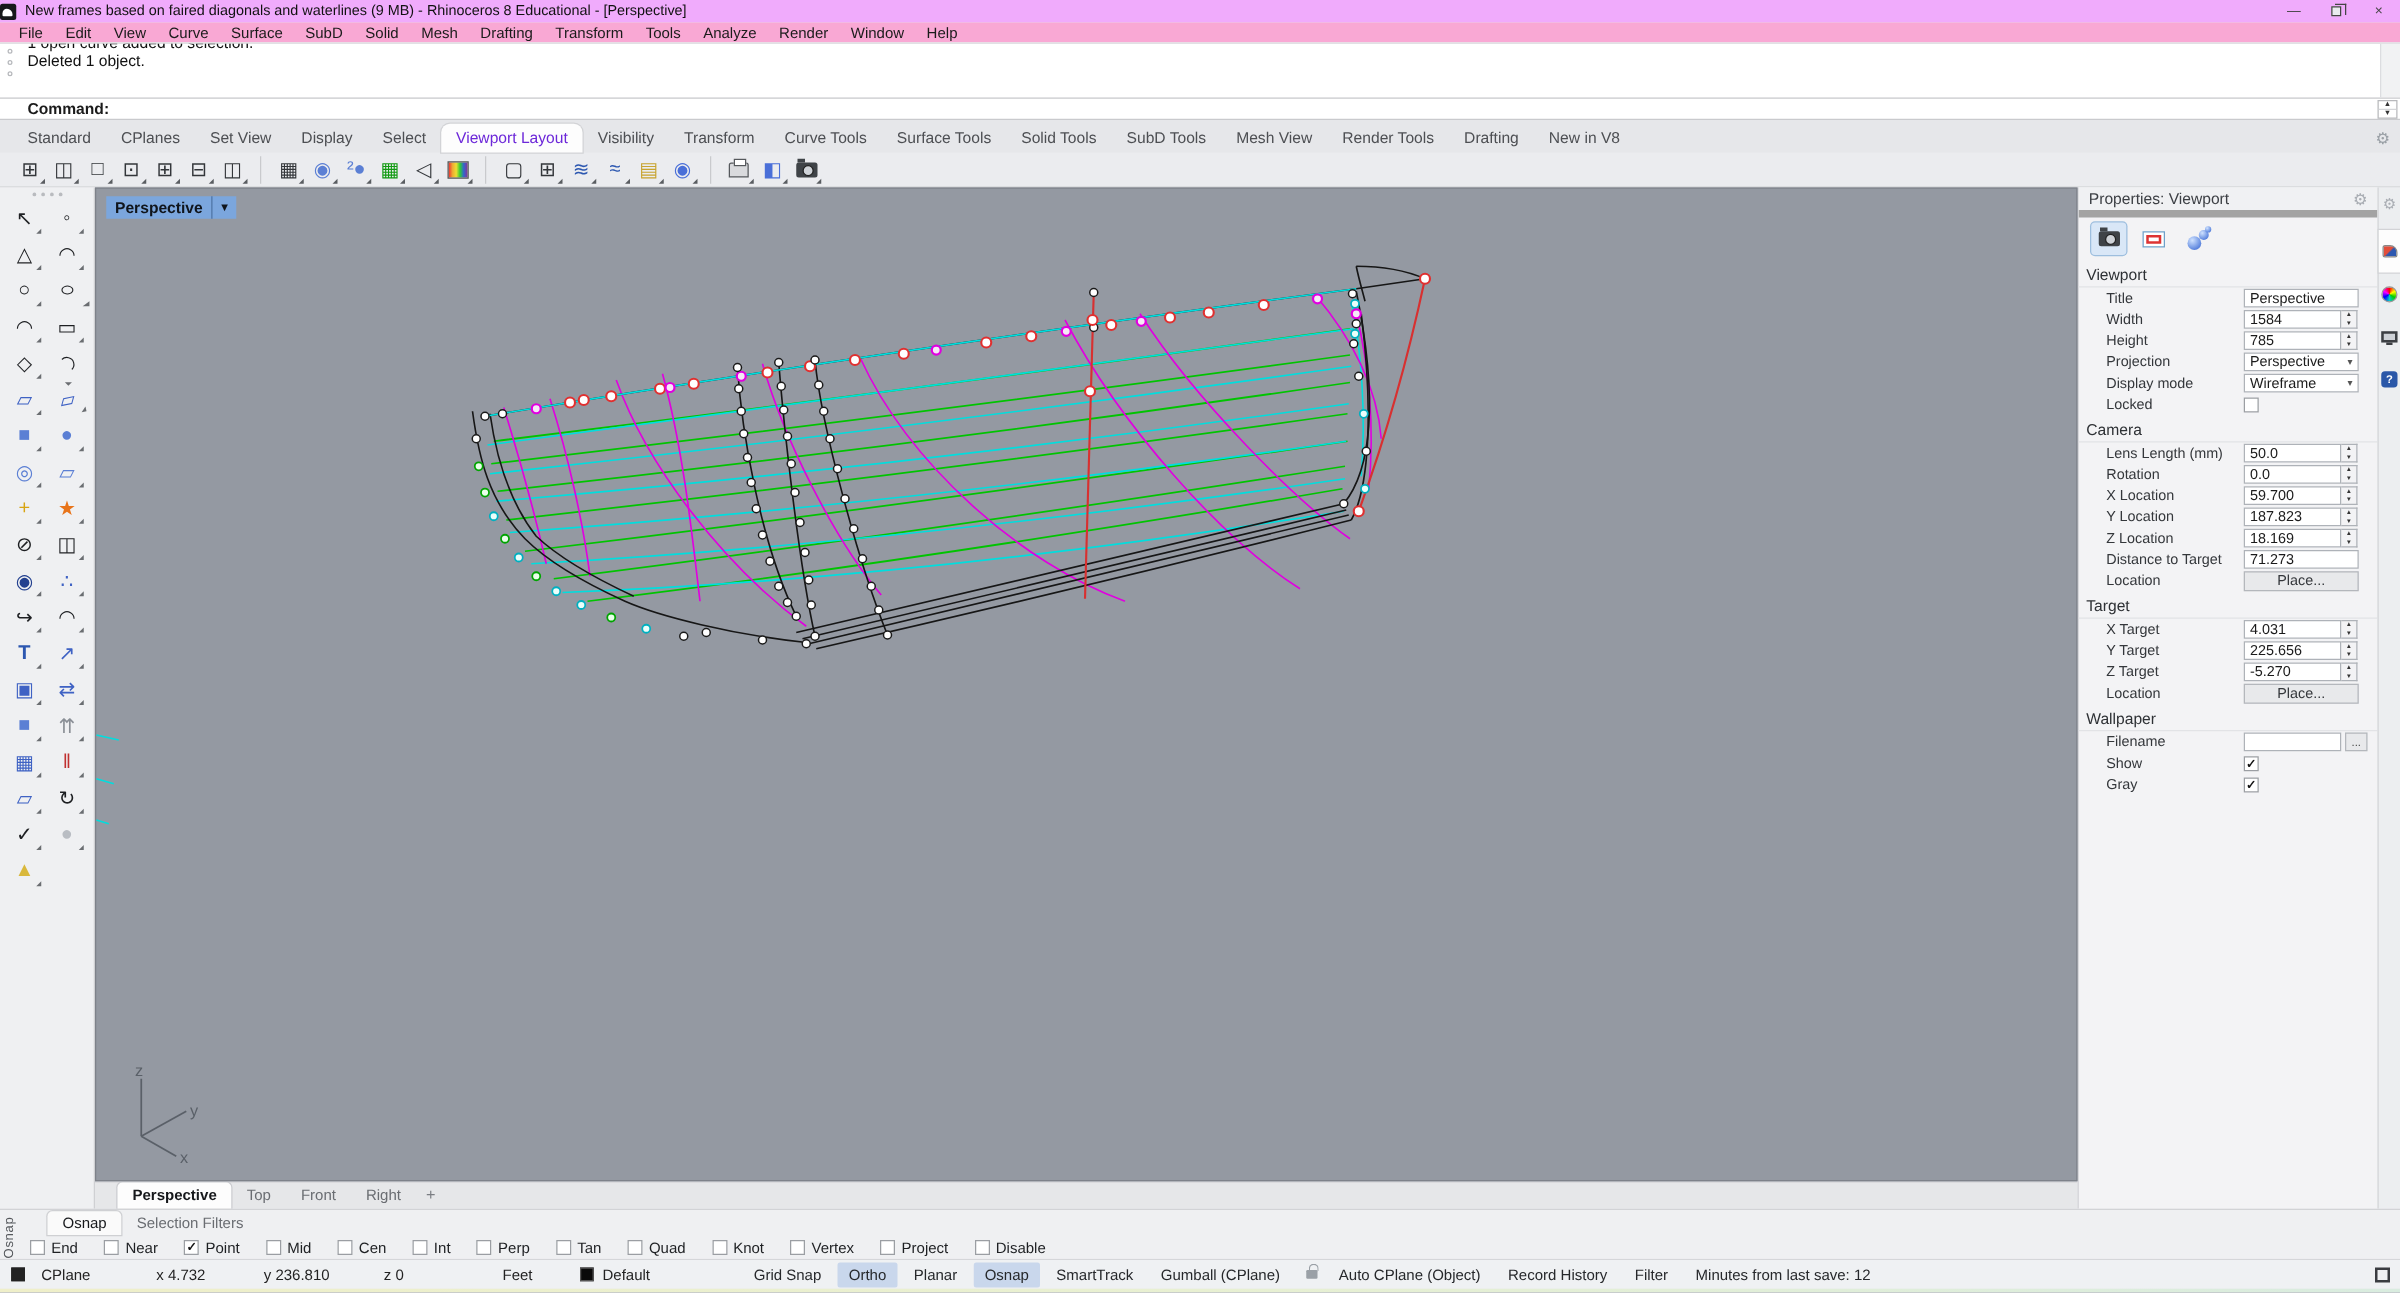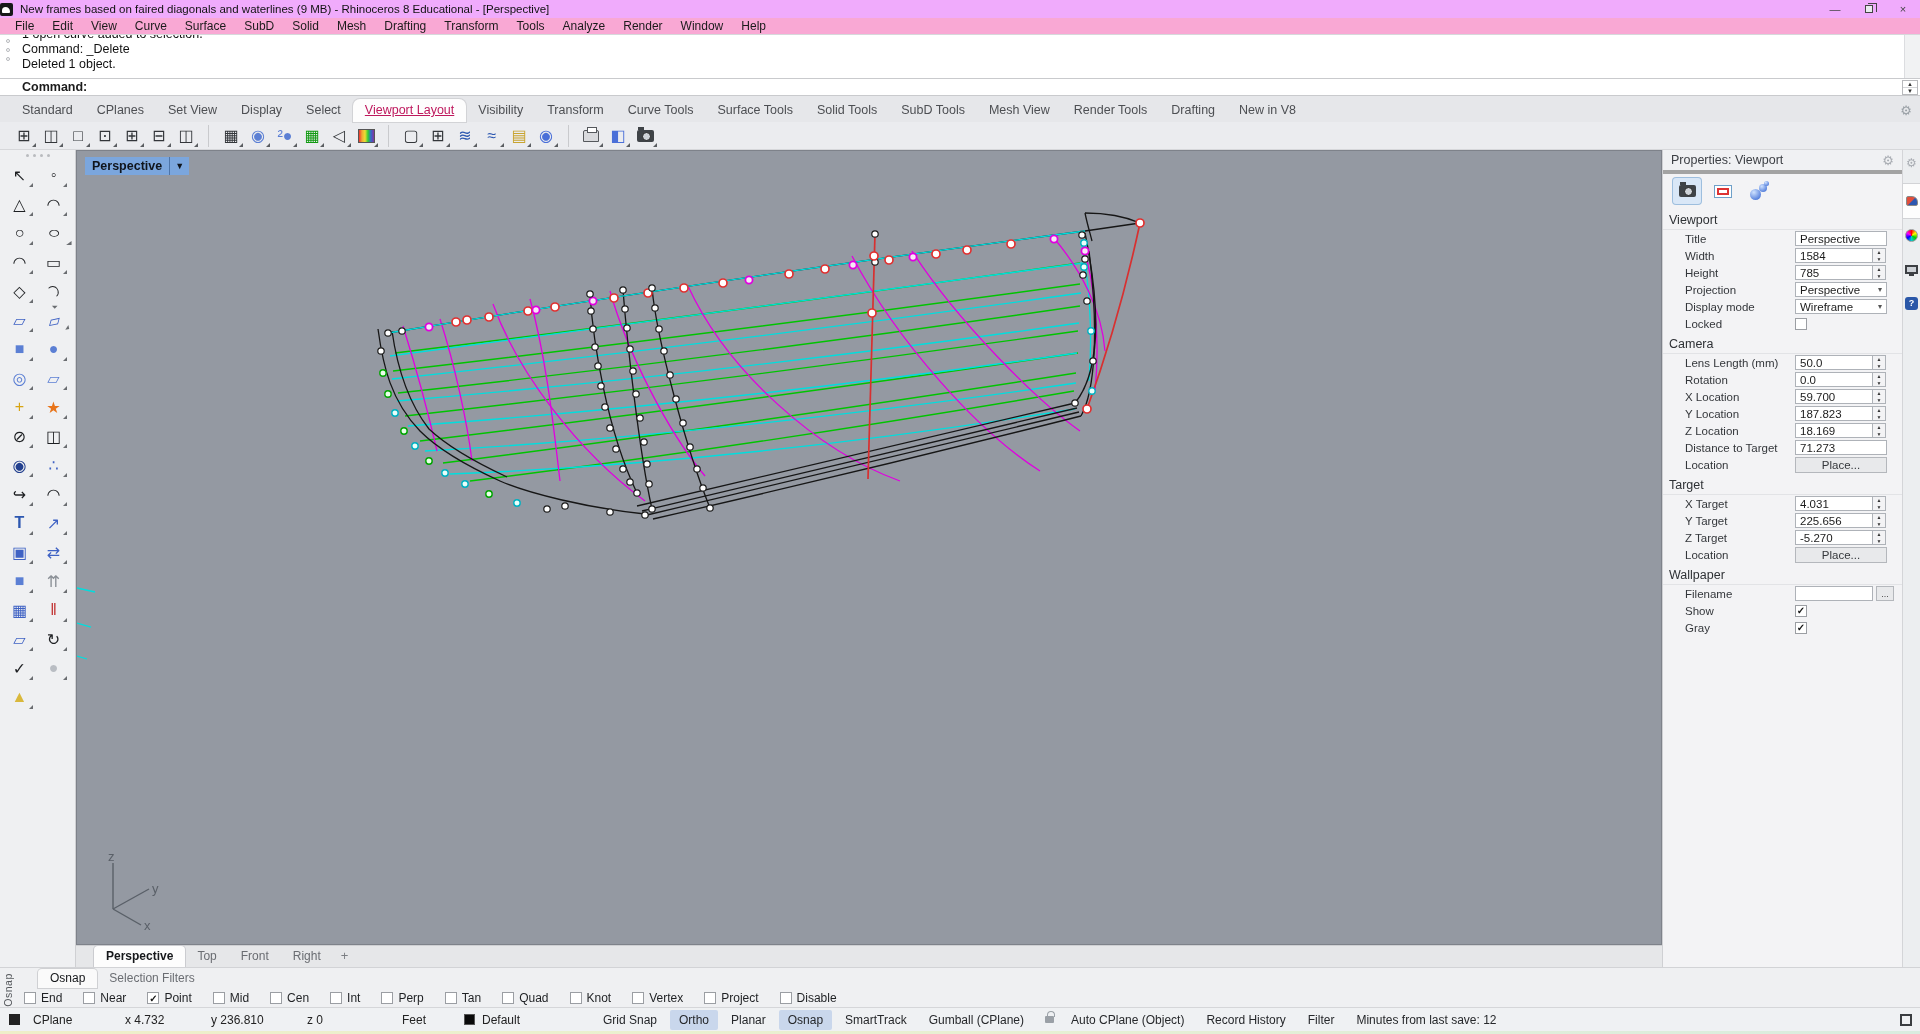--- a/index.html
+++ b/index.html
@@ -30,21 +30,21 @@
   #hist-track { position:absolute; right:0; top:0; width:16px; height:100%; background:#f1f2f3; border-left:1px solid #dcdde0; }
   #cmdline { height:18px; background:#fff; border-top:1px solid #c9cacd; border-bottom:1px solid #c9cacd; display:flex; align-items:center; padding-left:22px; position:relative; flex:none; }
   #cmdprompt { font-weight:bold; font-size:12.5px; }
   #cmd-spin { position:absolute; right:2px; top:1px; width:16px; height:15px; border:1px solid #b8b9bc; display:flex; flex-direction:column; }
   #cmd-spin span { flex:1; display:flex; align-items:center; justify-content:center; font-size:6px; color:#333; border-bottom:1px solid #d4d5d8; }
   #cmd-spin span:last-child { border-bottom:none; }
 
   
   #tabsrow { height:26px; background:#e6e7ea; display:flex; align-items:flex-end; padding-left:10px; position:relative; flex:none; }
   .ttab { padding:4px 12px 5px; font-size:12.5px; color:#4d4f53; white-space:nowrap; cursor:default;text-align:center; }
-  .ttab.active { background:#fdfdfd; color:#be185d; border-radius:7px 7px 0 0; box-shadow:0 0 0 1px #d2d3d6;text-decoration:underline; }
+  .ttab.active { background:#fdfdfd; color:#6d28d9; border-radius:7px 7px 0 0; box-shadow:0 0 0 1px #d2d3d6; }
   #tabs-gear { position:absolute; right:8px; bottom:4px; color:#9aa0a6; font-size:13px; }
 
   
   #toolbarrow { height:28px; background:#ebecef; border-bottom:1px solid #d6d7da; display:flex; align-items:center; padding-left:12px; gap:3px; flex:none; }
   .tb-sep { width:1px; height:22px; background:#c9cacd; margin:0 7px; }
   .tbicon { width:24px; height:24px; display:flex; align-items:center; justify-content:center; font-size:16px; color:#33363a; position:relative; flex:none; }
   .tbicon.fly::after { content:""; position:absolute; right:0; bottom:1px; border-left:4px solid transparent; border-bottom:4px solid #5a5d61; }
   .rainbow { width:17px; height:14px; background:linear-gradient(90deg,#e33,#ea3,#ed3,#3c3,#36c,#839); border:1px solid #555; }
   .printer { width:16px; height:12px; background:#d9dadd; border:1px solid #55585c; border-radius:2px 2px 0 0; position:relative; }
   .printer::before { content:""; position:absolute; left:3px; top:-4px; width:8px; height:4px; background:#fff; border:1px solid #55585c; }
@@ -71,21 +71,21 @@
   #vptitle .arr { background:var(--accent-blue); border-left:1px solid #4d74a8; padding:2px 5px; display:flex; align-items:center; font-size:9px; }
   #boat, #axisicon { position:absolute; left:0; top:0; }
   #axisicon { left:18px; top:700px; }
   #vptabs { height:22px; background:#e6e7e9; border-top:1px solid #cfd0d3; display:flex; align-items:flex-end; padding-left:18px; }
   .vtab { padding:3px 12px 4px; font-size:12px; color:#6a6d72; }
   .vtab.active { background:#fdfdfd; color:#16181b; box-shadow:0 0 0 1px #cbccd0; border-radius:4px 4px 0 0; font-weight:bold; }
   .vtab-plus { padding:3px 8px 4px; color:#7b7e83; font-size:13px; }
 
   
   #rightpanel { width:240px; background:#f3f3f5; border-left:1px solid #cfd0d3; display:flex; flex-direction:column; font-size:11.5px; flex:none; }
-  #rp-header { height:24px; display:flex; align-items:center; padding:0 8px; color:#3c3f44; font-size:12.5px; border-bottom:4px solid #a3a3a3; background:#f0f1f3; }
+  #rp-header { height:24px; display:flex; align-items:center; padding:0 8px; color:#3c3f44; font-size:12.5px; border-bottom:6px solid #a3a3a3; background:#f0f1f3; }
   #rp-header .gear { margin-left:auto; color:#a9adb3; font-size:13px; }
   #rp-pageicons { height:34px; display:flex; align-items:center; gap:8px; padding-left:10px; }
   .rp-pi { width:28px; height:26px; display:flex; align-items:center; justify-content:center; border-radius:3px; }
   .rp-pi.sel { background:#d9e7f7; box-shadow:0 0 0 1px #9dbede; }
   .vp-red-frame { width:18px; height:13px; background:#fff; border:1px solid #6ea0c9; display:flex; align-items:center; justify-content:center; }
   .vp-red-frame i { width:12px; height:7px; border:2px solid #d33; }
   .gumball-ico { position:relative; width:18px; height:16px; }
   .gumball-ico i { position:absolute; border-radius:50%; background:radial-gradient(circle at 35% 30%,#cfe2ff,#2d5fd0); }
   .gumball-ico i:nth-child(1){ left:0; top:6px; width:11px; height:11px; }
   .gumball-ico i:nth-child(2){ left:9px; top:1px; width:8px; height:8px; }
@@ -187,21 +187,20 @@
       <span class="menu-item">Help</span>
     </div>
 
   <div id="cmdhistory">
     <span class="grip">
         <i></i>
         <i></i>
         <i></i>
       </span>
     <div class="hist-line clip">1 open curve added to selection.</div>
-    <div class="hist-line">Command: _Delete</div>
     <div class="hist-line">Deleted 1 object.</div>
     <div id="hist-track"></div>
   </div>
 
   <div id="cmdline">
     <span id="cmdprompt">Command:</span>
     <div id="cmd-spin">
         <span>▲</span>
         <span>▼</span>
       </div>

